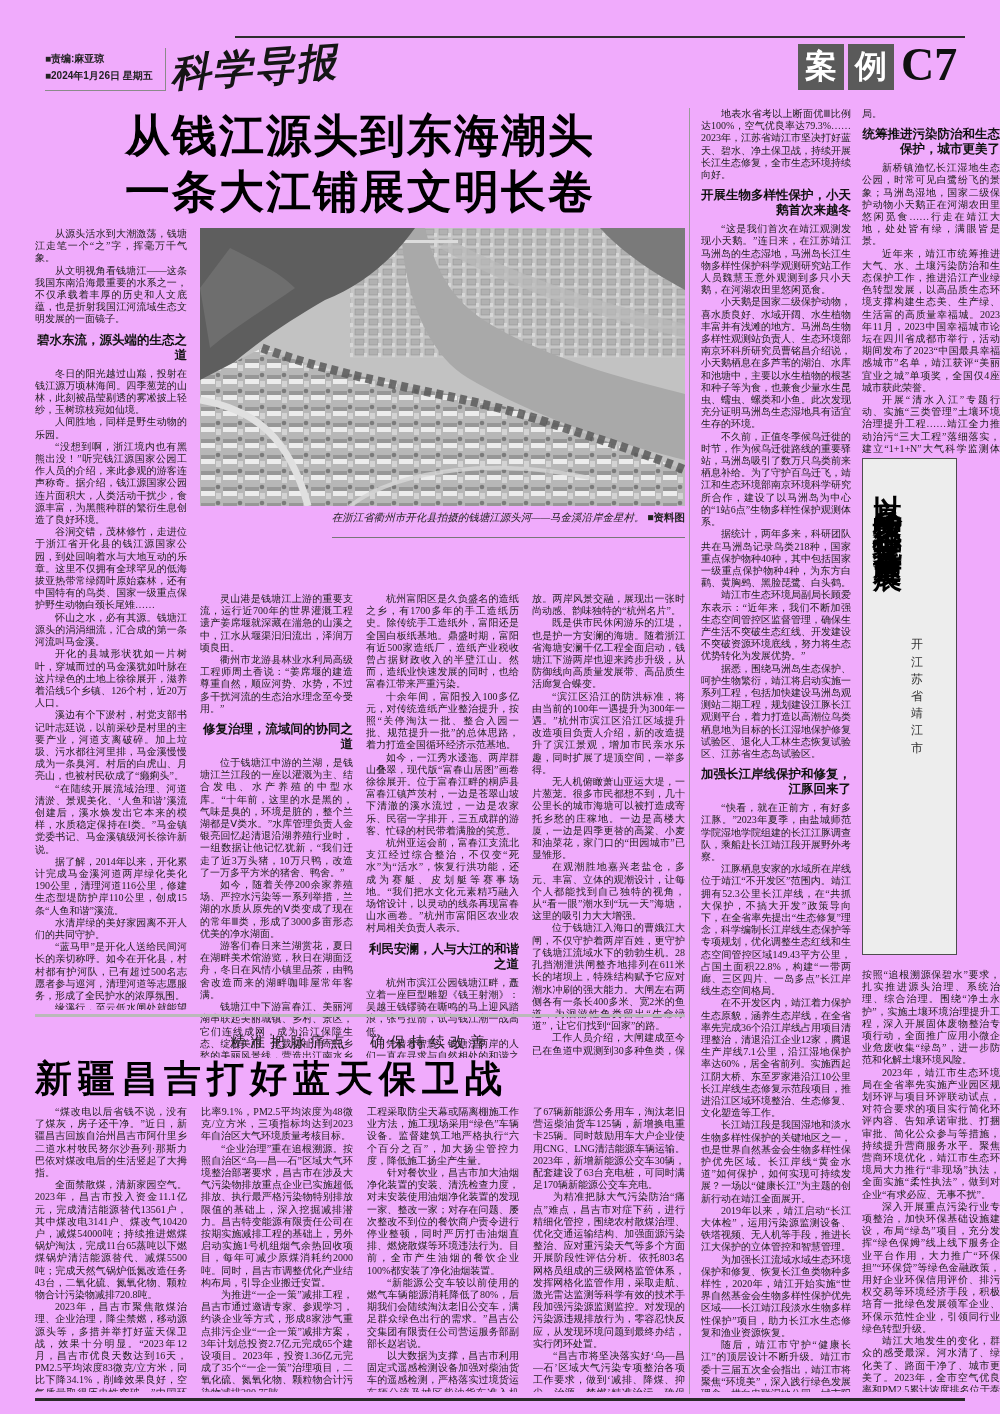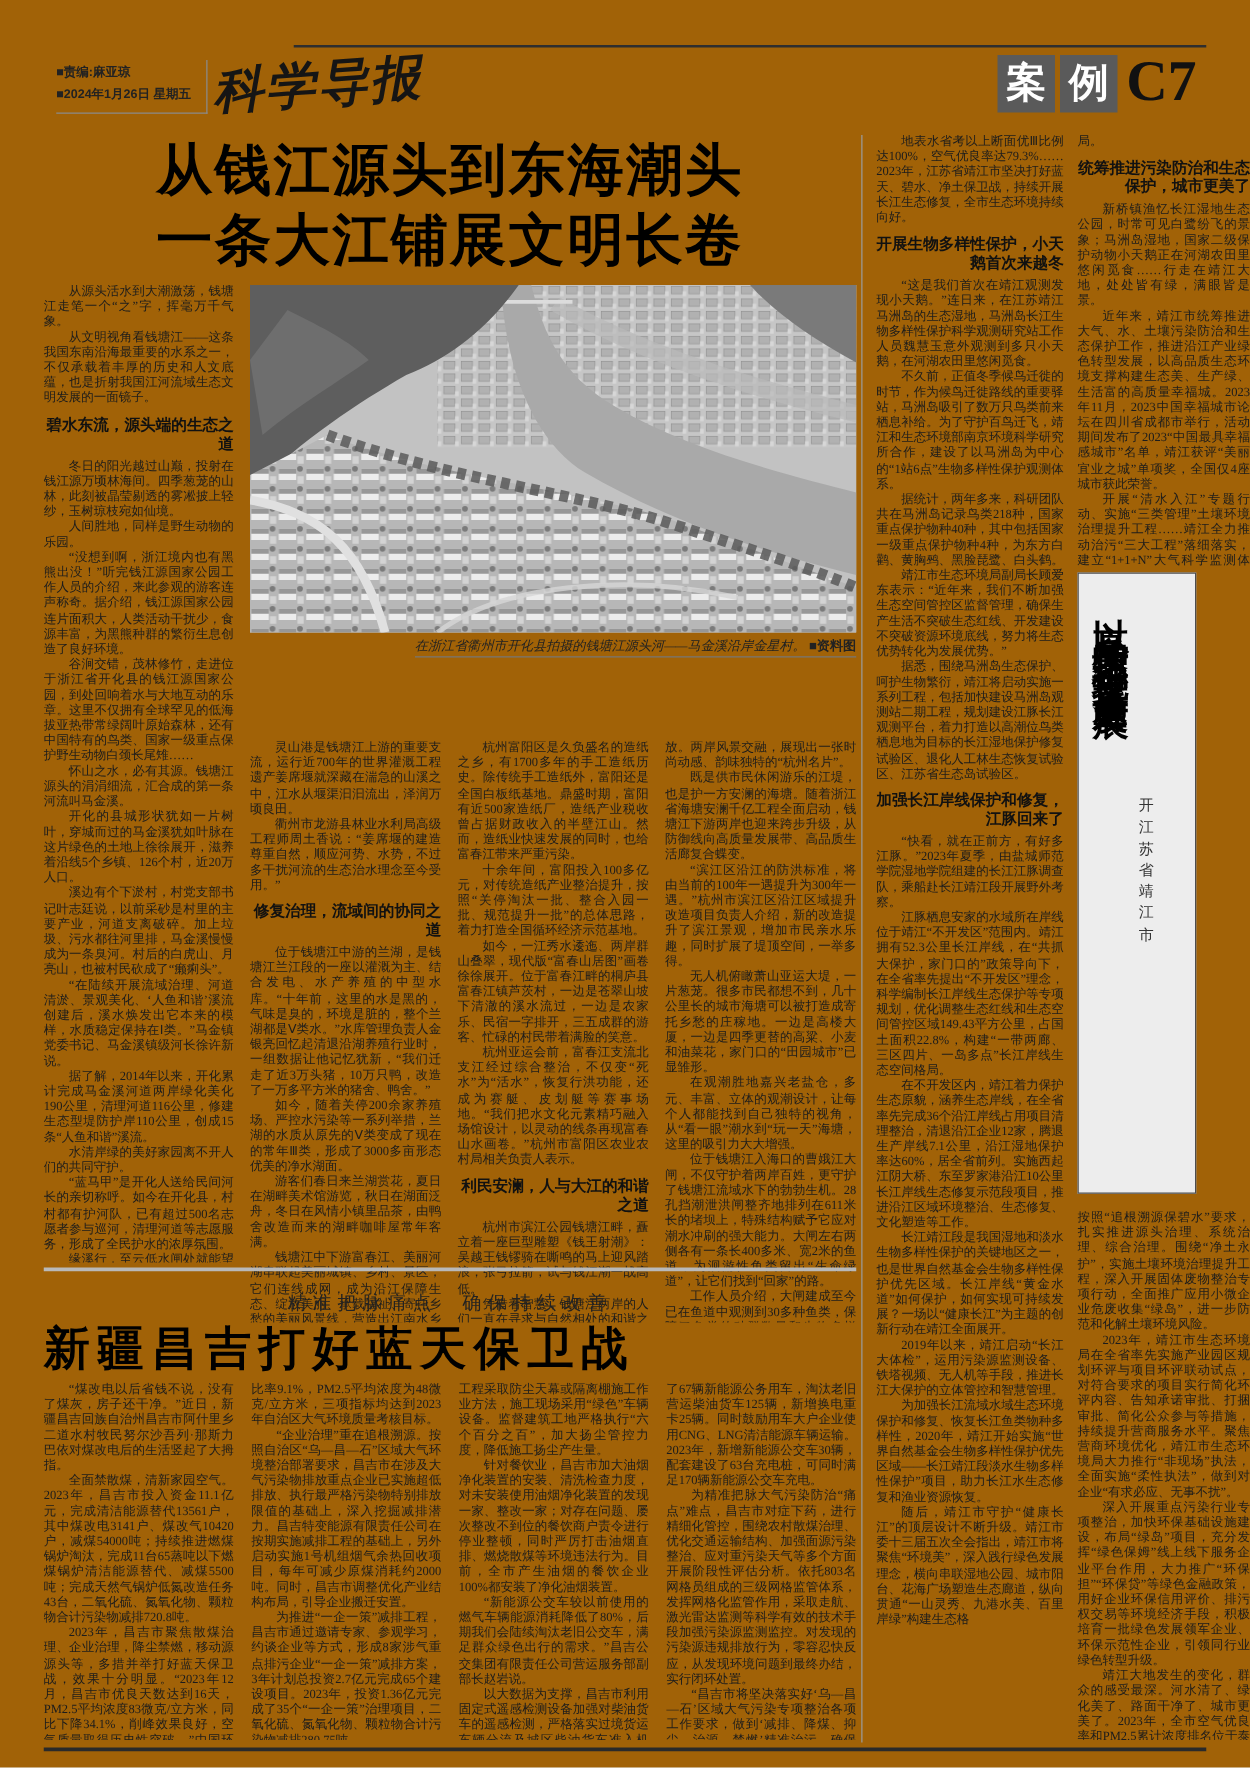--- a/index.html
+++ b/index.html
@@ -1,16 +1,16 @@
 <!DOCTYPE html>
 <html><head>
 <meta charset="utf-8">
 <style>
   html,body{margin:0;padding:0;background:#e9e9e9;}
-  #page{position:relative;width:1000px;height:1414px;margin:0 auto;background:#a16207;
+  #page{position:relative;width:1000px;height:1414px;margin:0 auto;background:#f0abfc;
         font-family:"Liberation Serif",serif;color:#1c1c1c;overflow:hidden;}
   
   .toprule{position:absolute;left:235px;top:36px;width:730px;height:2px;background:#2e2e2e;}
   .meta{position:absolute;left:45px;top:48px;width:112px;font-family:"Liberation Sans",sans-serif;
         font-size:10px;line-height:17px;font-weight:bold;color:#222;
         border-right:1px solid #8a8a8a;border-bottom:1px solid #8a8a8a;padding:2px 8px 6px 0;}
   .logo{position:absolute;left:170px;top:40px;font-size:40px;font-weight:bold;font-style:italic;
         font-family:"Liberation Serif",serif;transform:rotate(-4deg);letter-spacing:2px;color:#151515;}
   .sectionboxes{position:absolute;left:798px;top:44px;display:flex;gap:4px;}
   .sbox{width:46px;height:46px;background:#5a5a5a;color:#fff;font-family:"Liberation Serif",serif;
@@ -24,21 +24,21 @@
   .subhead{font-family:"Liberation Sans",sans-serif;font-weight:bold;font-size:12.5px;
            line-height:15px;margin:7px 0 5px;text-indent:0;text-align:right;color:#111;}
   
   .a1-head{position:absolute;left:35px;top:108px;width:650px;text-align:center;
            font-family:"Liberation Sans",sans-serif;font-weight:900;font-size:45px;
            line-height:56px;letter-spacing:2px;color:#000;}
   .a1-col1{position:absolute;left:35px;top:228px;width:152px;height:782px;}
   .photo{position:absolute;left:200px;top:228px;width:485px;height:278px;background:#c2c2c2;}
   .caption{position:absolute;left:200px;top:511px;width:485px;text-align:right;
            font-style:italic;font-size:10.5px;line-height:14px;color:#222;}
-  .caption span.capline{border-bottom:1px solid #777;padding-bottom:2px;}
+  .caption span.capline{border-bottom:1px solid #777;padding-bottom:14px;}
   .capcredit{font-style:normal;font-weight:bold;}
   .a1-cols234{position:absolute;left:200px;top:545px;width:485px;height:465px;display:flex;gap:13px;}
   .a1-cols234 .col{width:153px;height:465px;margin-top:48px;}
   
   .middivider{position:absolute;left:35px;top:1014px;width:650px;height:3px;background:#b9b9b9;}
   .a2-kicker{position:absolute;left:35px;top:1033px;width:650px;text-align:center;
              font-family:"Liberation Sans",sans-serif;font-size:15px;letter-spacing:5px;color:#222;}
   .a2-head{position:absolute;left:35px;top:1054px;width:650px;text-align:left;
            font-family:"Liberation Serif",serif;font-weight:900;font-size:37px;
            letter-spacing:6px;color:#000;}
@@ -191,27 +191,28 @@
         <p class="para">为精准把脉大气污染防治“痛点”难点，昌吉市对症下药，进行精细化管控，围绕农村散煤治理、优化交通运输结构、加强面源污染整治、应对重污染天气等多个方面开展阶段性评估分析。依托803名网格员组成的三级网格监管体系，发挥网格化监管作用，采取走航、激光雷达监测等科学有效的技术手段加强污染源监测监控。对发现的污染源违规排放行为，零容忍快反应，从发现环境问题到最终办结，实行闭环处置。</p>
         <p class="para">“昌吉市将坚决落实好‘乌—昌—石’区域大气污染专项整治各项工作要求，做到‘减排、降煤、抑尘、治源、禁燃’精准治污，确保全市空气质量持续改善。”昌吉回族自治州党委常委、昌吉市委书记李长江说。</p>
       </div>
   </div>
 
   <div class="vrule"></div>
   <div class="a3-col1 col">
       <p class="para">地表水省考以上断面优Ⅲ比例达100%，空气优良率达79.3%……2023年，江苏省靖江市坚决打好蓝天、碧水、净土保卫战，持续开展长江生态修复，全市生态环境持续向好。</p>
       <h3 class="subhead">开展生物多样性保护，小天鹅首次来越冬</h3>
       <p class="para">“这是我们首次在靖江观测发现小天鹅。”连日来，在江苏靖江马洲岛的生态湿地，马洲岛长江生物多样性保护科学观测研究站工作人员魏慧玉意外观测到多只小天鹅，在河湖农田里悠闲觅食。</p>
+      <p class="para">小天鹅是国家二级保护动物，喜水质良好、水域开阔、水生植物丰富并有浅滩的地方。马洲岛生物多样性观测站负责人、生态环境部南京环科所研究员曹铭昌介绍说，小天鹅栖息在多芦苇的湖泊、水库和池塘中，主要以水生植物的根茎和种子等为食，也兼食少量水生昆虫、蠕虫、螺类和小鱼。此次发现充分证明马洲岛生态湿地具有适宜生存的环境。</p>
       <p class="para">不久前，正值冬季候鸟迁徙的时节，作为候鸟迁徙路线的重要驿站，马洲岛吸引了数万只鸟类前来栖息补给。为了守护百鸟迁飞，靖江和生态环境部南京环境科学研究所合作，建设了以马洲岛为中心的“1站6点”生物多样性保护观测体系。</p>
       <p class="para">据统计，两年多来，科研团队共在马洲岛记录鸟类218种，国家重点保护物种40种，其中包括国家一级重点保护物种4种，为东方白鹳、黄胸鹀、黑脸琵鹭、白头鹤。</p>
       <p class="para">靖江市生态环境局副局长顾爱东表示：“近年来，我们不断加强生态空间管控区监督管理，确保生产生活不突破生态红线、开发建设不突破资源环境底线，努力将生态优势转化为发展优势。”</p>
       <p class="para">据悉，围绕马洲岛生态保护、呵护生物繁衍，靖江将启动实施一系列工程，包括加快建设马洲岛观测站二期工程，规划建设江豚长江观测平台，着力打造以高潮位鸟类栖息地为目标的长江湿地保护修复试验区、退化人工林生态恢复试验区、江苏省生态岛试验区。</p>
       <h3 class="subhead">加强长江岸线保护和修复，江豚回来了</h3>
       <p class="para">“快看，就在正前方，有好多江豚。”2023年夏季，由盐城师范学院湿地学院组建的长江江豚调查队，乘船赴长江靖江段开展野外考察。</p>
-      <p class="para">江豚栖息安家的水域所在岸线位于靖江“不开发区”范围内。靖江拥有52.3公里长江岸线，在“共抓大保护，家门口的”政策导向下，在全省率先提出“不开发区”理念，科学编制长江岸线生态保护等专项规划，优化调整生态红线和生态空间管控区域149.43平方公里，占国土面积22.8%，构建“一带两廊、三区四片、一岛多点”长江岸线生态空间格局。</p>
+      <p class="para">江豚栖息安家的水域所在岸线位于靖江“不开发区”范围内。靖江拥有52.3公里长江岸线，在“共抓大保护，不搞大开发”政策导向下，在全省率先提出“生态修复”理念，科学编制长江岸线生态保护等专项规划，优化调整生态红线和生态空间管控区域149.43平方公里，占国土面积22.8%，构建“一带两廊、三区四片、一岛多点”长江岸线生态空间格局。</p>
       <p class="para">在不开发区内，靖江着力保护生态原貌，涵养生态岸线，在全省率先完成36个沿江岸线占用项目清理整治，清退沿江企业12家，腾退生产岸线7.1公里，沿江湿地保护率达60%，居全省前列。实施西起江阴大桥、东至罗家港沿江10公里长江岸线生态修复示范段项目，推进沿江区域环境整治、生态修复、文化塑造等工作。</p>
       <p class="para">长江靖江段是我国湿地和淡水生物多样性保护的关键地区之一，也是世界自然基金会生物多样性保护优先区域。长江岸线“黄金水道”如何保护，如何实现可持续发展？一场以“健康长江”为主题的创新行动在靖江全面展开。</p>
       <p class="para">2019年以来，靖江启动“长江大体检”，运用污染源监测设备、铁塔视频、无人机等手段，推进长江大保护的立体管控和智慧管理。</p>
       <p class="para">为加强长江流域水域生态环境保护和修复、恢复长江鱼类物种多样性，2020年，靖江开始实施“世界自然基金会生物多样性保护优先区域——长江靖江段淡水生物多样性保护”项目，助力长江水生态修复和渔业资源恢复。</p>
       <p class="para">随后，靖江市守护“健康长江”的顶层设计不断升级。靖江市委十三届五次全会指出，靖江市将聚焦“环境美”，深入践行绿色发展理念，横向串联湿地公园、城市阳台、花海广场塑造生态廊道，纵向贯通“一山灵秀、九港水美、百里岸绿”构建生态格</p>
     </div>
   <div class="a3-col2">
     <div class="a3-seg-top">
         <p class="para cont">局。</p>
         <h3 class="subhead">统筹推进污染防治和生态保护，城市更美了</h3>

